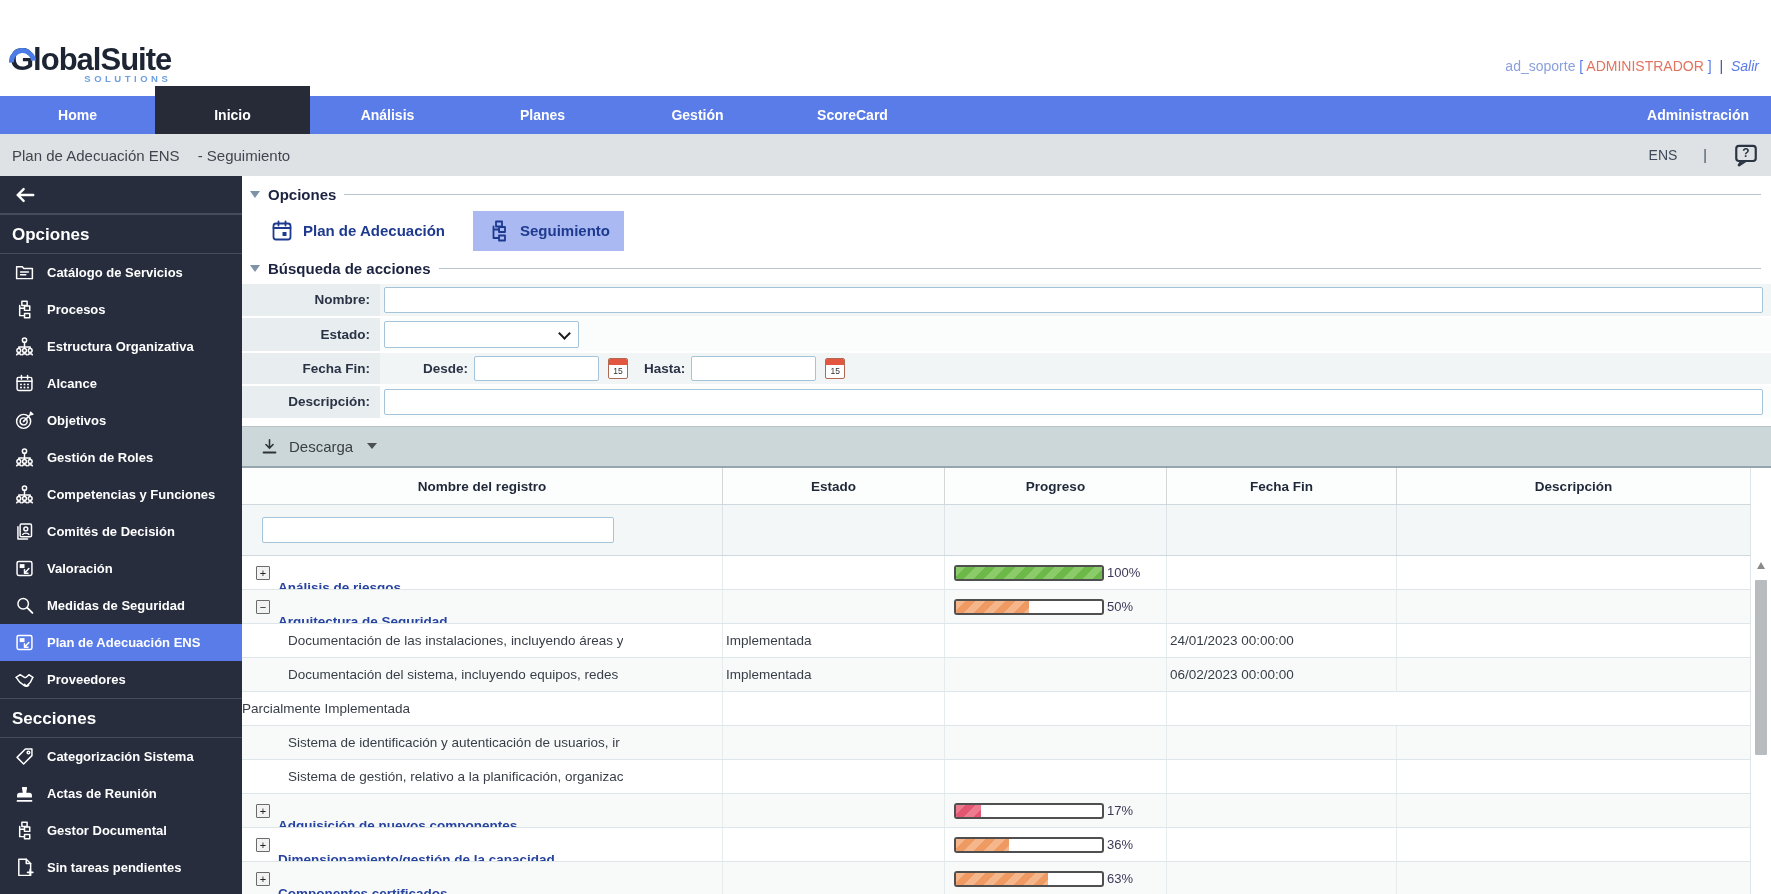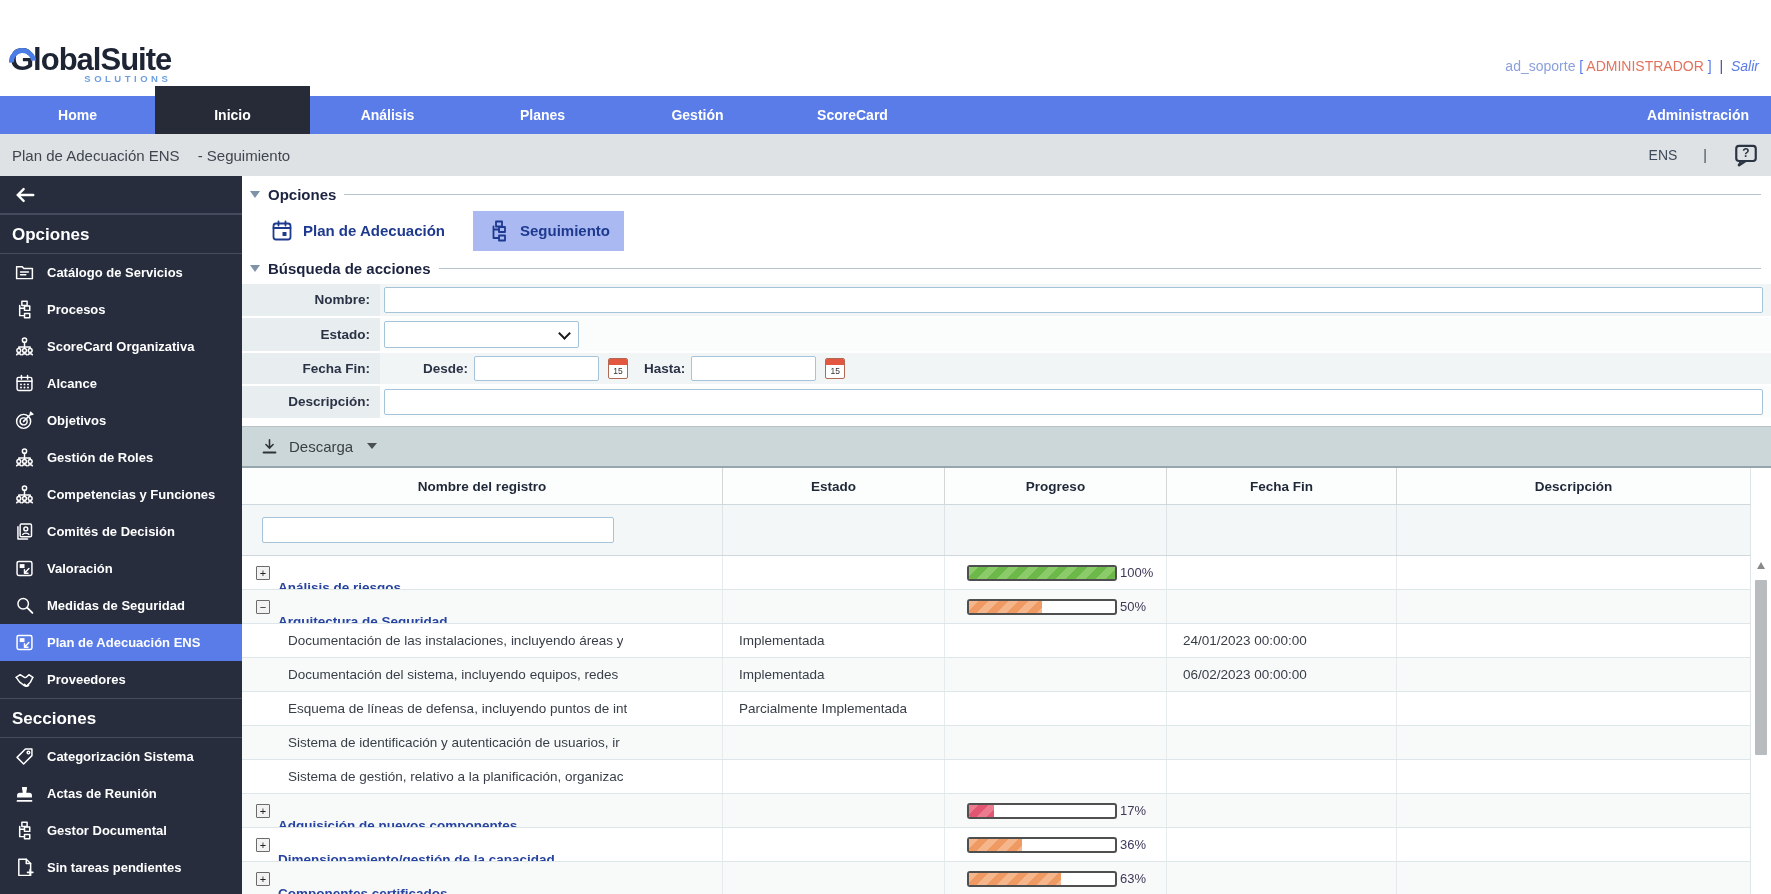--- a/index.html
+++ b/index.html
@@ -110,21 +110,21 @@
   .t-filter { height:52px; background:#f4f7f8; border-bottom:1px solid #cfd8dc; }
   .t-filter > .fc:not(:first-child){ border-left:1px solid #dde3e6; }
   .fc { display:flex; align-items:center; }
   .filter-input { width:352px; height:26px; margin-left:20px; border:1px solid #a5c4da; border-radius:2px;
     background:#fff; outline:none; padding:0 6px; font-size:13px; }
 
   .t-wrap { position:relative; flex:1; }
   .t-row { height:34px; border-bottom:1px solid #dde7ea; background:#fff; }
   .t-row.alt { background:#f8fafa; }
   .td { display:flex; align-items:center; overflow:hidden; white-space:nowrap; font-size:13.5px; color:#383e47; }
-  .t-row > .td:not(:first-child){ border-left:1px solid #e6ecee; padding-left:16px; }
+  .t-row > .td:not(:first-child){ border-left:1px solid #e6ecee; padding-left:3px; }
   .td-name { padding-left:14px; }
   .expander { width:14px; height:14px; flex:none; border:1px solid #6b6b6b; background:#f2f2f2;
     font-size:11px; line-height:12px; text-align:center; color:#222; margin-right:8px; cursor:pointer; border-radius:1px;}
   .row-link { font-weight:bold; color:#2743a0; cursor:pointer; overflow:hidden; white-space:nowrap;margin-top:29px;}
   .child-name { padding-left:32px; overflow:hidden; white-space:nowrap; }
   .pbar { width:150px; height:16px; border:2px solid #4f4f4f; border-radius:3px; background:#fff;
     overflow:hidden; flex:none; margin-left:6px; }
   .pfill { display:block; height:100%; }
   .fill-green { background:repeating-linear-gradient(135deg,#8ccb69 0 7px,#6cb94a 7px 14px); }
   .fill-orange { background:repeating-linear-gradient(135deg,#f6b68c 0 7px,#f09a63 7px 14px); }
@@ -215,21 +215,21 @@
         </div>
         <div class="side-item">
           <span class="side-icon"><svg viewBox="0 0 24 24">
               <circle cx="12" cy="4.8" r="2.4"></circle>
               <path d="M12 7.2v3.3M5.5 14v-1.5h13V14M12 10.5V14"></path>
               <circle cx="5.5" cy="16.5" r="2.2"></circle>
               <circle cx="12" cy="16.5" r="2.2"></circle>
               <circle cx="18.5" cy="16.5" r="2.2"></circle>
               <path d="M3 21.5c.7-1.5 4.3-1.5 5 0M9.5 21.5c.7-1.5 4.3-1.5 5 0M16 21.5c.7-1.5 4.3-1.5 5 0"></path>
             </svg></span>
-          <span class="side-label">ScoreCard Organizativa</span>
+          <span class="side-label">Estructura Organizativa</span>
         </div>
         <div class="side-item">
           <span class="side-icon"><svg viewBox="0 0 24 24">
               <rect x="3.5" y="5" width="17" height="15" rx="2"></rect>
               <path d="M3.5 9.5h17M8.5 2.8V7M15.5 2.8V7"></path>
               <g fill="currentColor" stroke="none">
                 <circle cx="8" cy="13" r="1.1"></circle>
                 <circle cx="12" cy="13" r="1.1"></circle>
                 <circle cx="16" cy="13" r="1.1"></circle>
                 <circle cx="8" cy="16.5" r="1.1"></circle>
@@ -500,23 +500,20 @@
           <div class="t-row alt">
             <div class="td td-name">
               <span class="child-name">Documentación del sistema, incluyendo equipos, redes</span>
             </div>
             <div class="td">Implementada</div>
             <div class="td"></div>
             <div class="td">06/02/2023 00:00:00</div>
             <div class="td"></div>
           </div>
           <div class="t-row">
-            <div class="td td-name">
-              <span class="child-name">Esquema de líneas de defensa, incluyendo puntos de int</span>
-            </div>
             <div class="td">Parcialmente Implementada</div>
             <div class="td"></div>
             <div class="td"></div>
             <div class="td"></div>
           </div>
           <div class="t-row alt">
             <div class="td td-name">
               <span class="child-name">Sistema de identificación y autenticación de usuarios, ir</span>
             </div>
             <div class="td"></div>

